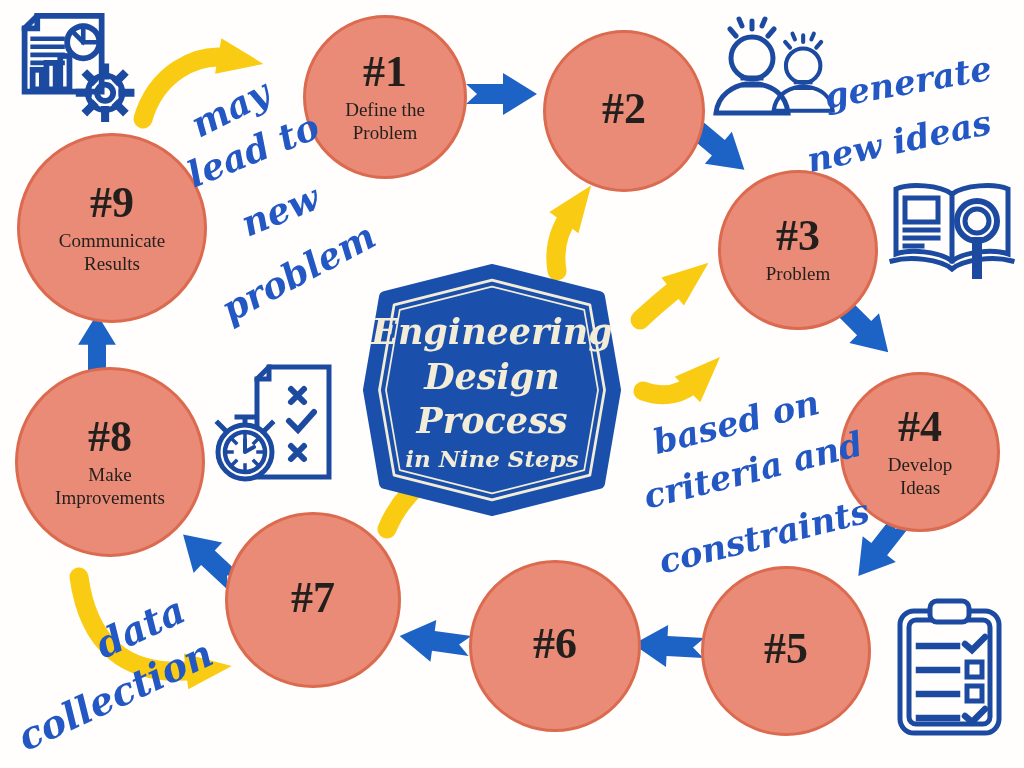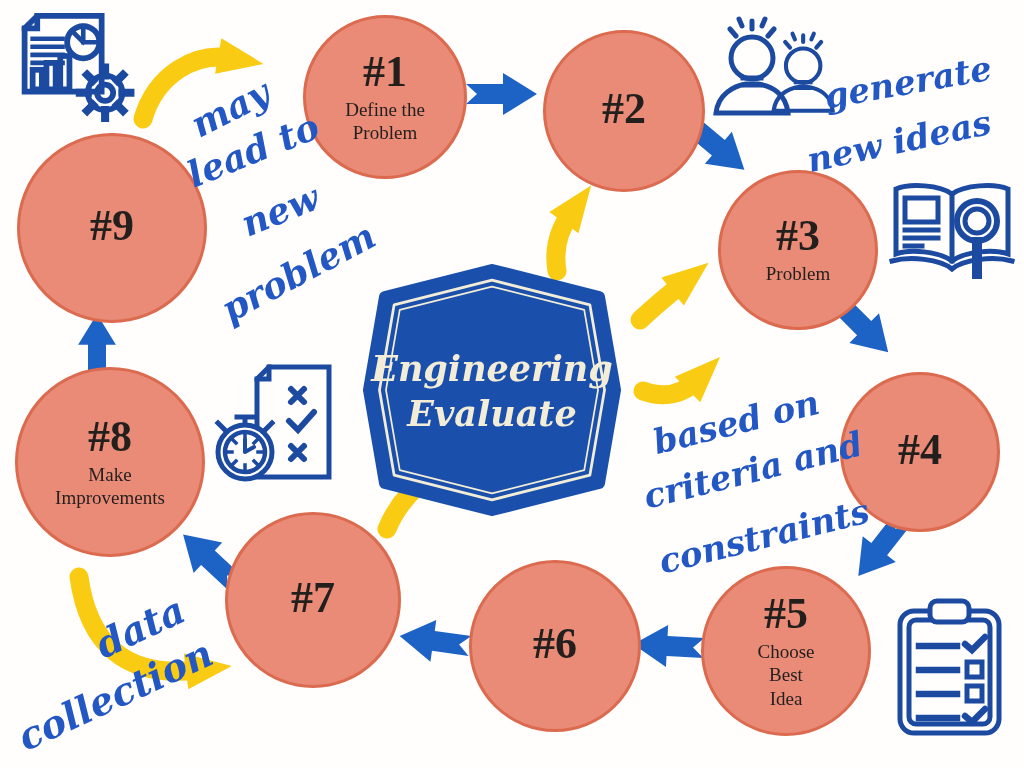--- a/index.html
+++ b/index.html
@@ -141,51 +141,54 @@
   </div>
   <div class="circle" style="left:543px;top:30px;width:162px;height:162px;">
     <div class="num">#2</div>
   </div>
   <div class="circle" style="left:718px;top:170px;width:160px;height:160px;">
     <div class="num">#3</div>
     <div class="lbl">Problem</div>
   </div>
   <div class="circle" style="left:840px;top:372px;width:160px;height:160px;">
     <div class="num">#4</div>
+    <div class="lbl">Develop
+Ideas</div>
   </div>
   <div class="circle" style="left:701px;top:566px;width:170px;height:170px;font-size:24px;">
     <div class="num">#5</div>
-    <div class="lbl">Choose
-Best
-Idea</div>
   </div>
   <div class="circle" style="left:469px;top:560px;width:172px;height:172px;">
     <div class="num">#6</div>
   </div>
   <div class="circle" style="left:225px;top:512px;width:176px;height:176px;">
     <div class="num">#7</div>
   </div>
   <div class="circle" style="left:15px;top:367px;width:190px;height:190px;">
     <div class="num">#8</div>
     <div class="lbl">Make
 Improvements</div>
   </div>
   <div class="circle" style="left:17px;top:133px;width:190px;height:190px;">
     <div class="num">#9</div>
+    <div class="lbl">Communicate
+Results</div>
   </div>
 
   <div id="badge">
     <svg width="308" height="252" viewBox="0 0 308 252">
       <path class="badge-shape" d="M154,6 L261,33 L277,126 L261,219 L154,246 L47,219 L31,126 L47,33 Z"></path>
       <path class="pin" stroke-width="3" d="M154,6 L261,33 L277,126 L261,219 L154,246 L47,219 L31,126 L47,33 Z" transform="translate(154,126) scale(0.915) translate(-154,-126)"></path>
       <path class="pin" stroke-width="2" d="M154,6 L261,33 L277,126 L261,219 L154,246 L47,219 L31,126 L47,33 Z" transform="translate(154,126) scale(0.862) translate(-154,-126)"></path>
     </svg>
     <div class="badge-text">
       <div class="bt1">Engineering</div>
-      <div class="bt1">Evaluate</div>
+      <div class="bt1">Design</div>
+      <div class="bt1">Process</div>
+      <div class="bt2">in Nine Steps</div>
     </div>
   </div>
 
   <div class="script" style="left:230px;top:108px;--r:-27deg;font-size:36px;">may</div>
   <div class="script" style="left:253px;top:150px;--r:-22deg;font-size:36px;">lead to</div>
   <div class="script" style="left:280px;top:210px;--r:-22deg;font-size:36px;">new</div>
   <div class="script" style="left:298px;top:272px;--r:-28deg;font-size:36px;">problem</div>
   <div class="script" style="left:908px;top:82px;--r:-10deg;font-size:34px;">generate</div>
   <div class="script" style="left:899px;top:141px;--r:-12deg;font-size:34px;">new ideas</div>
   <div class="script" style="left:736px;top:422px;--r:-14deg;font-size:34px;">based on</div>

